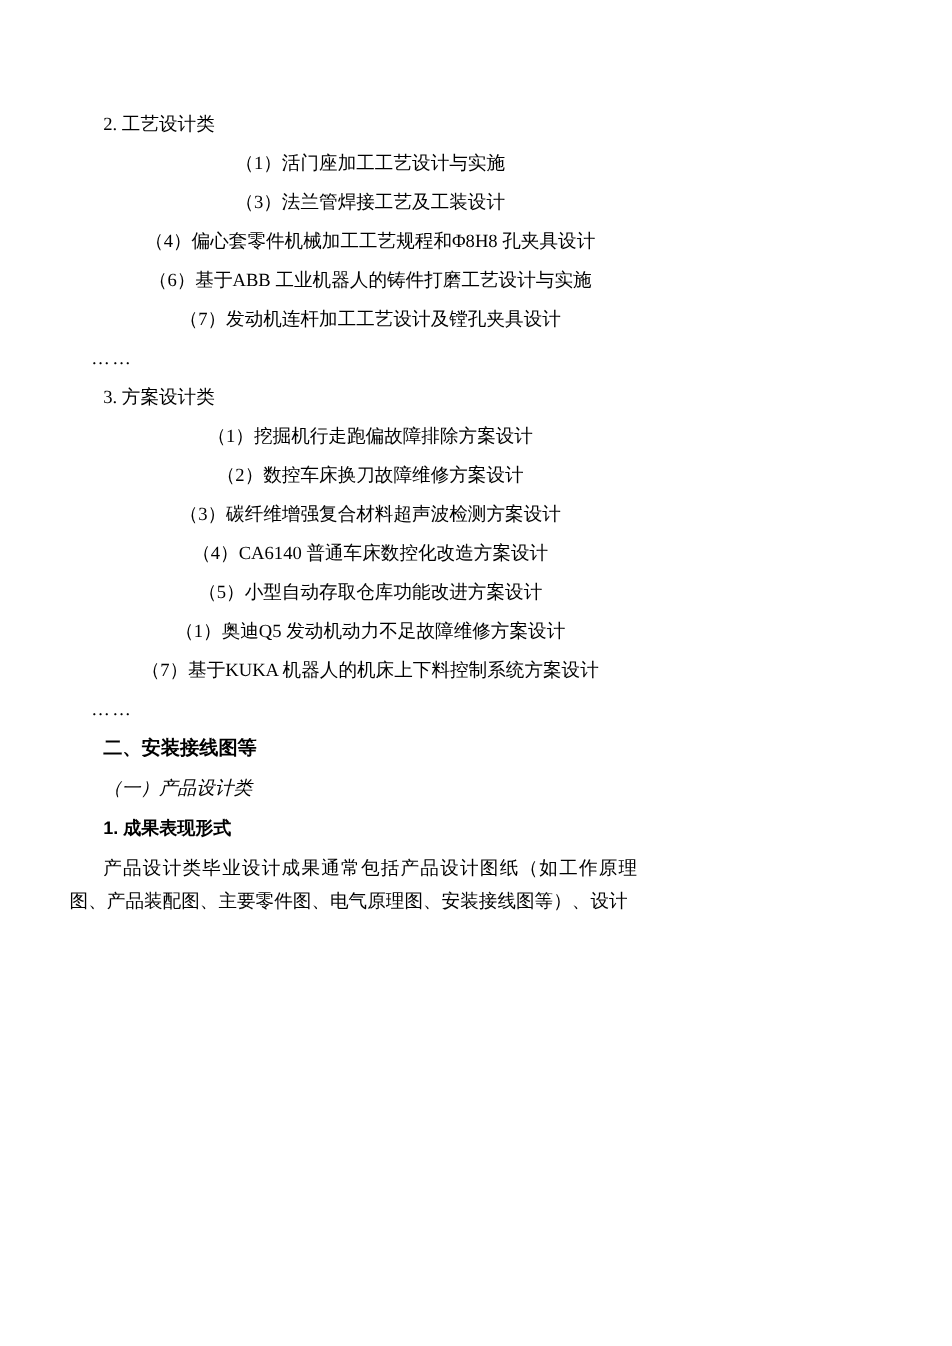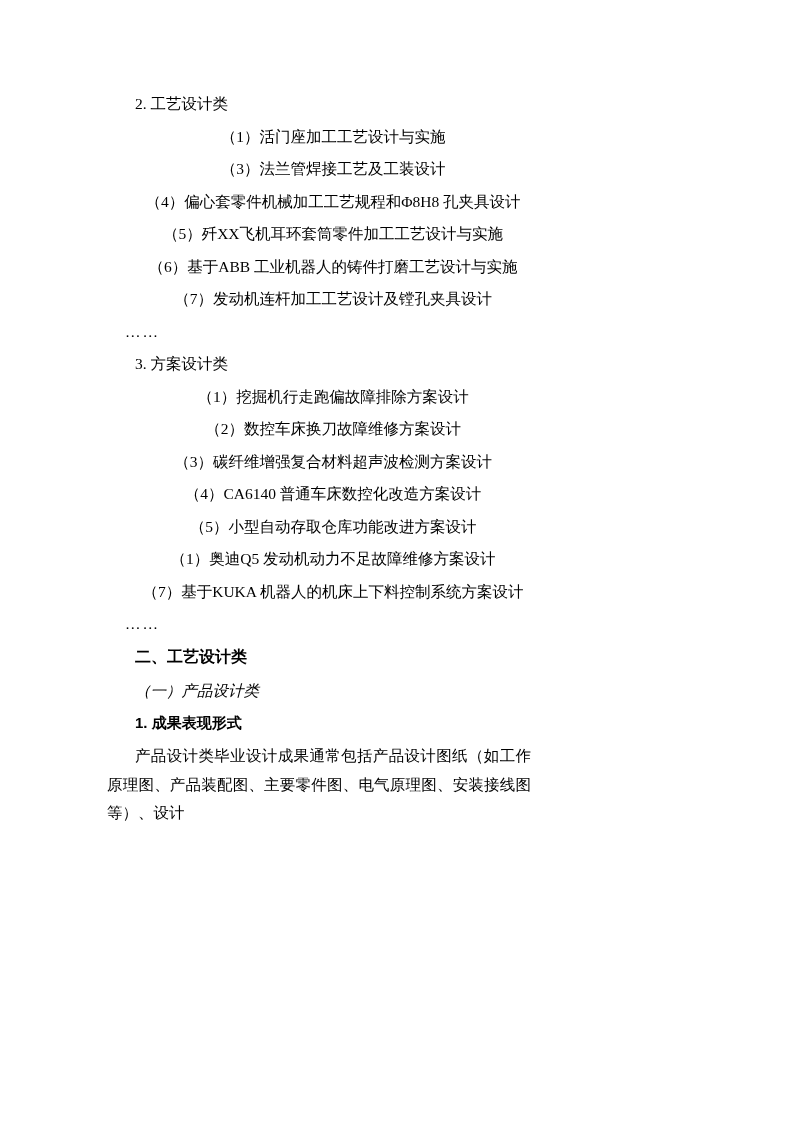--- a/index.html
+++ b/index.html
@@ -12,21 +12,21 @@
     height: 1122px;
     font-family: "Liberation Serif", "DejaVu Serif", serif;
     color: #000000;
     position: relative;
     overflow: hidden;
   }
   .page {
     width: 639px;
     height: 1122px;
     box-sizing: border-box;
-    padding: 96px 108px 80px 107px;
+    padding: 96px 108px 80px 58px;
     position: relative;
   }
   .doc-body {
     font-size: 15.5px;
     line-height: 1;
   }
   .para {
     margin: 0 0 17px 0;
     text-indent: 0;
     white-space: pre-wrap;
@@ -80,39 +80,38 @@
 <body>
 
 <div class="page">
   <div class="doc-body">
 
     <div class="para heading-num">2. 工艺设计类</div>
 
     <div class="para indent-list">（1）活门座加工工艺设计与实施</div>
     <div class="para indent-list">（3）法兰管焊接工艺及工装设计</div>
     <div class="para indent-list">（4）偏心套零件机械加工工艺规程和Φ8H8 孔夹具设计</div>
-    <div class="para indent-list">（5）歼XX飞机耳环套筒零件加工工艺设计与实施</div>
     <div class="para indent-list">（6）基于ABB 工业机器人的铸件打磨工艺设计与实施</div>
     <div class="para indent-list">（7）发动机连杆加工工艺设计及镗孔夹具设计</div>
 
     <div class="para dots">……</div>
 
     <div class="para heading-num">3. 方案设计类</div>
 
     <div class="para indent-list">（1）挖掘机行走跑偏故障排除方案设计</div>
     <div class="para indent-list">（2）数控车床换刀故障维修方案设计</div>
     <div class="para indent-list">（3）碳纤维增强复合材料超声波检测方案设计</div>
     <div class="para indent-list">（4）CA6140 普通车床数控化改造方案设计</div>
     <div class="para indent-list">（5）小型自动存取仓库功能改进方案设计</div>
     <div class="para indent-list">（1）奥迪Q5 发动机动力不足故障维修方案设计</div>
     <div class="para indent-list">（7）基于KUKA 机器人的机床上下料控制系统方案设计</div>
 
     <div class="para dots">……</div>
 
-    <div class="section-head">二、工艺设计类</div>
+    <div class="section-head">二、安装接线图等</div>
 
     <div class="sub-head-italic">（一）产品设计类</div>
 
     <div class="sub-head-bold">1. 成果表现形式</div>
 
     <p class="flow-text">
         <span class="first-line">产品设计类毕业设计成果通常包括产品设计图纸（如工作原理图、产品装配图、主要零件图、电气原理图、安装接线图等）、设计</span>
       </p>
 
   </div>

